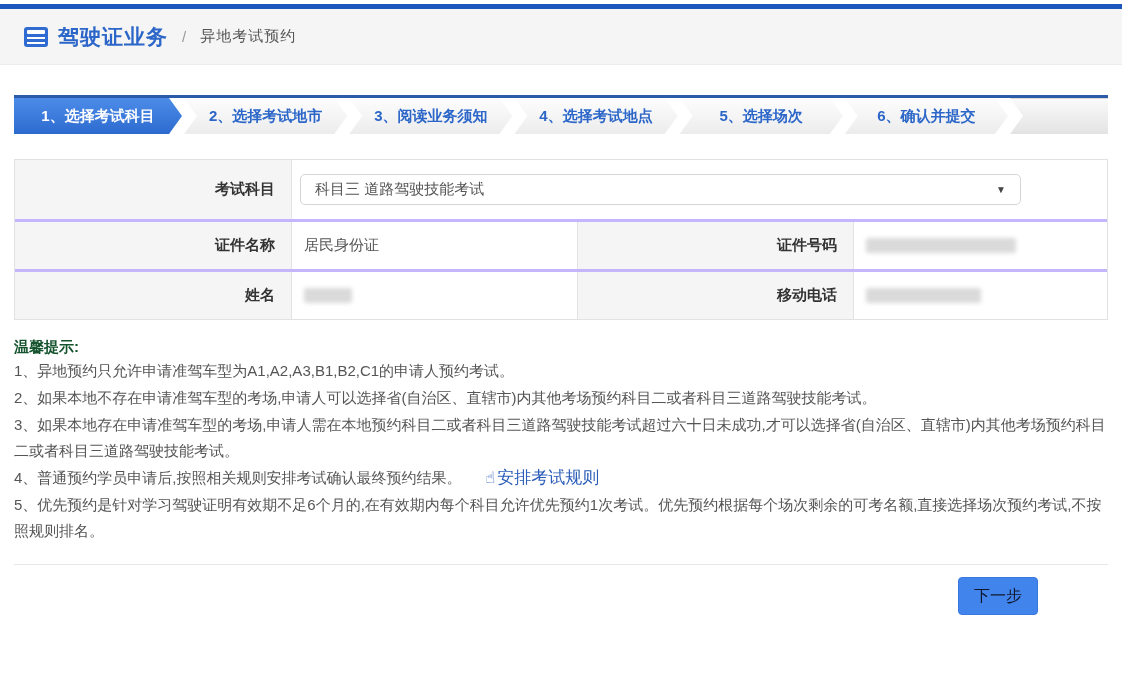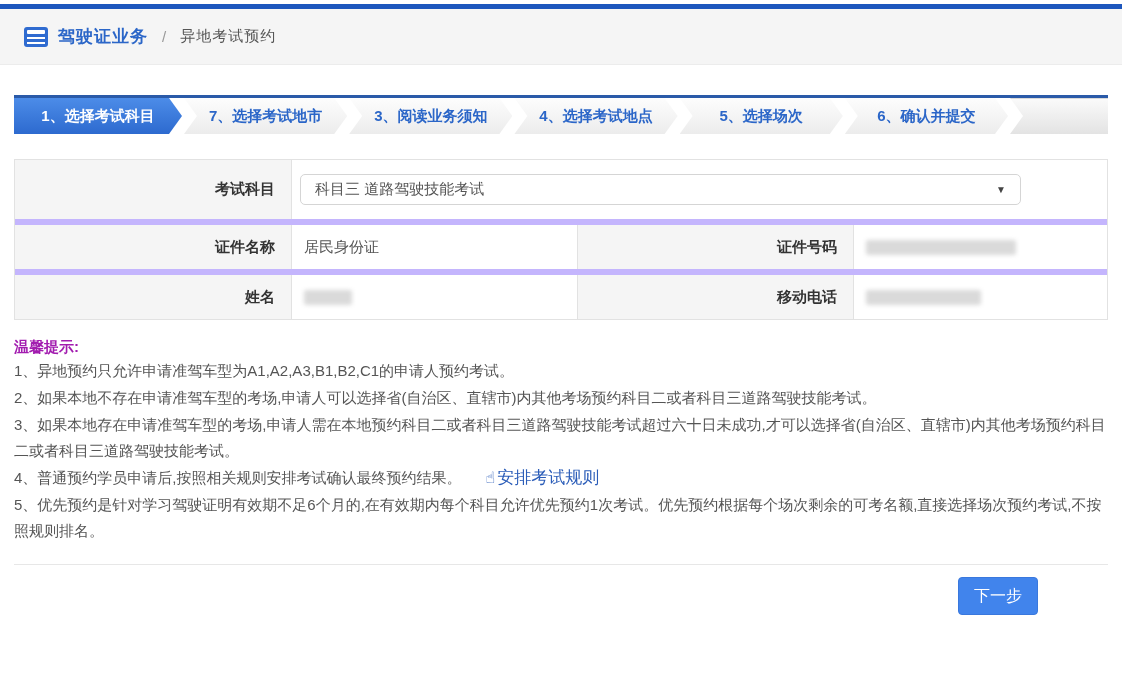--- a/index.html
+++ b/index.html
@@ -12,88 +12,88 @@
   
   .header { height:56px; background:#f5f5f5; border-bottom:1px solid #ececec;
             display:flex; align-items:center; padding-left:24px; }
   .bc-icon { width:24px; height:20px; background:#2f6bd0; border-radius:3px;
              margin-right:10px; position:relative; flex:0 0 auto; }
   .bc-icon::before { content:""; position:absolute; left:3px; right:3px; top:3px;
              height:4px; background:#fff; border-radius:1px; }
   .bc-icon::after { content:""; position:absolute; left:3px; right:3px; top:10px;
              height:7px;
              background:linear-gradient(#fff 0 2px,transparent 2px 5px,#fff 5px 7px); }
-  .bc-section { color:#2b66c8; font-size:17px; font-weight:bold; letter-spacing:1px; }
+  .bc-section { color:#2b66c8; font-size:21px; font-weight:bold; letter-spacing:1px; }
   .bc-sep { color:#999; font-size:15px; margin:0 14px; }
   .bc-page { color:#555; font-size:15px; letter-spacing:1px; }
 
   
   .steps-wrap { margin:30px 14px 12px 14px; border-top:3px solid #2a5aa8; }
   .steps { display:flex; gap:2px; height:36px; }
   .step { display:flex; align-items:center; justify-content:center;
           font-size:15px; font-weight:bold; color:#2b66c8;
           background:linear-gradient(#fdfdfd,#ececec);
           clip-path:polygon(0 0,calc(100% - 13px) 0,100% 50%,calc(100% - 13px) 100%,0 100%,13px 50%);
           flex:1 1 0; cursor:pointer; }
   .step.first { clip-path:polygon(0 0,calc(100% - 13px) 0,100% 50%,calc(100% - 13px) 100%,0 100%);
           flex:0 0 168px; background:linear-gradient(#4c8ce8,#2d6acf); color:#fff; }
   .step-filler { flex:0 0 98px; background:linear-gradient(#fafafa,#e3e3e3);
           border-top:1px solid #d9d9d9;
           clip-path:polygon(0 0,100% 0,100% 100%,0 100%,13px 50%); }
 
   
   .info-table { margin:25px 14px 0 14px; border:1px solid #e2e2e2; }
-  .t-row { display:grid; border-top:6px solid #c4b5fd; }
+  .t-row { display:grid; border-top:3px solid #c4b5fd; }
   .t-row:first-child { border-top:none; }
   .row-subject { grid-template-columns:277px 1fr; height:59px; }
   .row-pair { grid-template-columns:277px 285px 277px 1fr; height:50px; }
   .t-label { background:#f5f5f5; color:#333; font-size:15px; font-weight:bold;
              display:flex; align-items:center; justify-content:flex-end;
              padding-right:16px; border-right:1px solid #e2e2e2; }
   .t-label.mid { border-left:1px solid #e2e2e2;text-align:right; }
   .t-value { background:#fff; color:#555; font-size:15px;
              display:flex; align-items:center; padding-left:12px; }
   .select-box { width:721px; height:31px; margin-left:-4px;
                 border:1px solid #d5d5d5; border-radius:5px; background:#fff;
                 display:flex; align-items:center; justify-content:space-between;
                 padding:0 14px; color:#555; font-size:15px; cursor:pointer; }
   .select-arrow { color:#444; font-size:10px; }
   .mask { height:15px; background:#dadada; border-radius:2px; filter:blur(2px); }
   .mask-id { width:150px; } .mask-name { width:48px; } .mask-phone { width:115px; }
 
   
   .tips { margin:18px 14px 0 14px; color:#555; font-size:15px; }
-  .tips-title { color:#a21caf; font-weight:bold; margin-bottom:0; }
+  .tips-title { color:#14532d; font-weight:bold; margin-bottom:0; }
   .tip-item { line-height:26px; margin-top:1px; }
   .tip-link { color:#2a5cb8; font-size:17px; text-decoration:none; cursor:pointer;margin-left:20px; }
   .tip-link .hand { font-size:16px; margin:0 2px 0 4px; }
 
   
   .footer-divider { margin:20px 14px 0 14px; border-top:1px solid #e7e7e7; }
   .footer { text-align:right; padding-right:84px; margin-top:12px; }
   .next-btn { width:80px; height:38px; background:#4184ec; border:1px solid #3a78dd;
-              border-radius:4px; color:#ffffff; font-size:16px; cursor:pointer;
+              border-radius:4px; color:#0f172a; font-size:16px; cursor:pointer;
               font-family:inherit; }
 </style>
 </head>
 <body>
 
 <div class="top-line"></div>
 
 <div class="header">
   <span class="bc-icon"></span>
   <span class="bc-section">驾驶证业务</span>
   <span class="bc-sep">/</span>
   <span class="bc-page">异地考试预约</span>
 </div>
 
 <div class="steps-wrap">
   <div class="steps">
     <div class="step first">1、选择考试科目</div>
-    <div class="step">7、选择考试地市</div>
+    <div class="step">2、选择考试地市</div>
     <div class="step">3、阅读业务须知</div>
     <div class="step">4、选择考试地点</div>
     <div class="step">5、选择场次</div>
     <div class="step">6、确认并提交</div>
     <div class="step-filler"></div>
   </div>
 </div>
 
 <div class="info-table">
   <div class="t-row row-subject">

